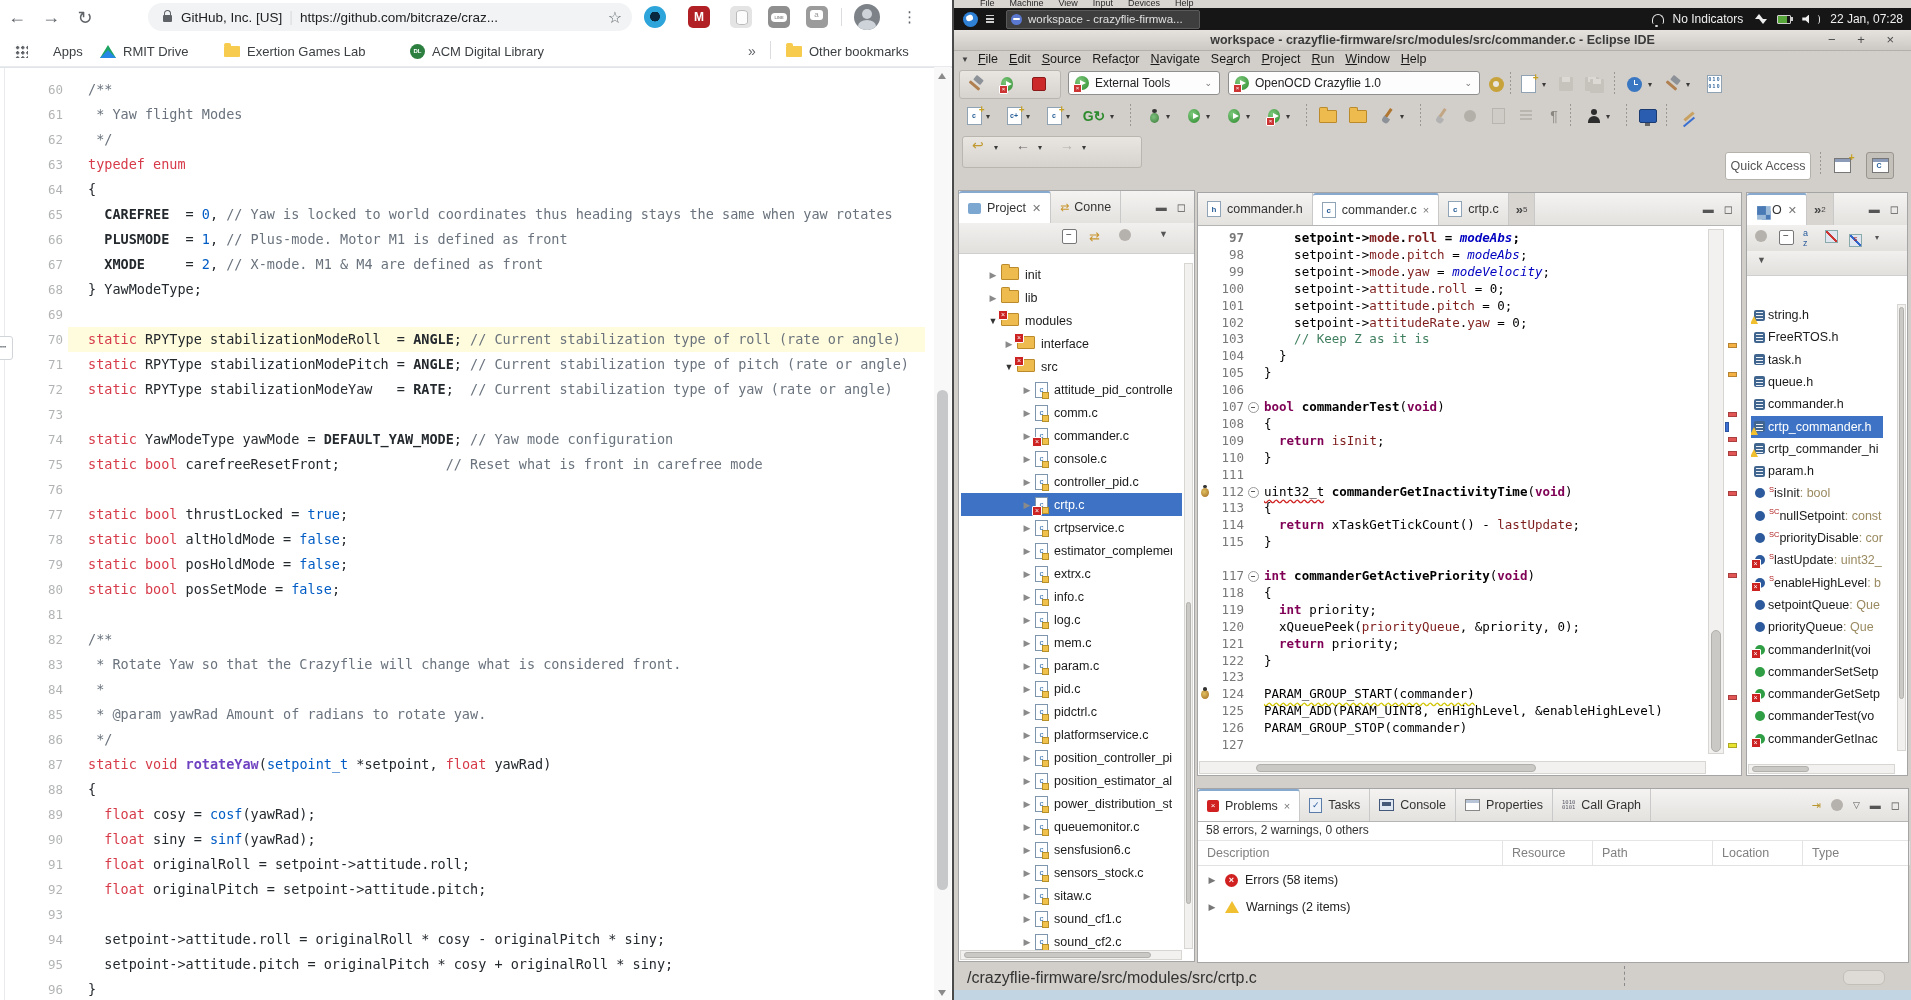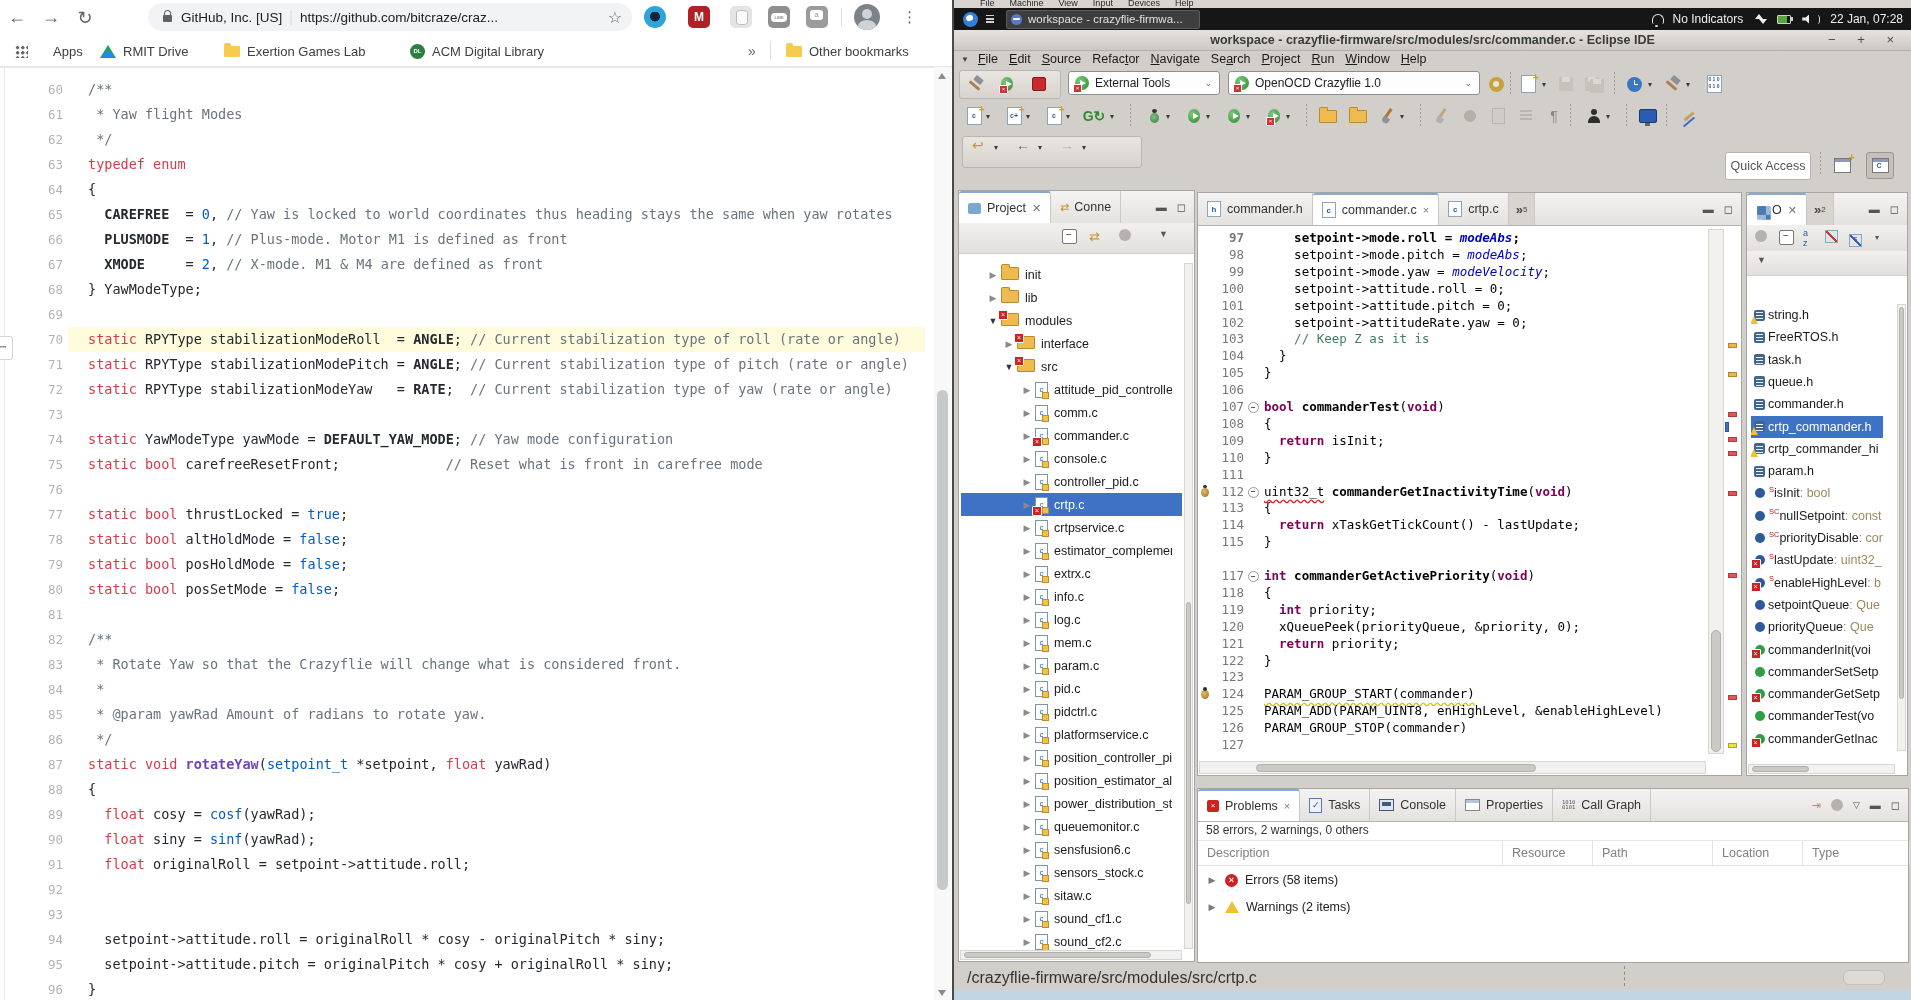--- a/index.html
+++ b/index.html
@@ -165,21 +165,21 @@
   .trow{position:absolute;left:0;right:10px;height:23px;display:flex;align-items:center;font-size:12.5px;color:#1a1a1a;cursor:pointer;white-space:nowrap;overflow:hidden;}
   .trow .arr{width:12px;flex:none;font-size:9px;color:#8a8a8a;text-align:center;margin-right:2px;}
   .trow .arr.open{color:#333;}
   .trow .lbl{margin-left:6px;}
   .trow.sel{background:#3d72c4;color:#fff;right:0;}
   .tfold{position:relative;flex:none;}
   
   .erow{position:absolute;left:0;height:17px;line-height:17px;font-family:"DejaVu Sans Mono",monospace;font-size:12.5px;color:#000;white-space:pre;}
   .e-num{position:absolute;left:14px;width:32px;text-align:right;color:#787878;}
   .e-code{position:absolute;left:66px;}
-  .e-k{color:#7f0055;font-weight:bold;} .e-fd{color:#000000;} .e-cm{color:#3f7f5f;}
+  .e-k{color:#7f0055;font-weight:bold;} .e-fd{color:#7f1d1d;} .e-cm{color:#3f7f5f;}
   .e-fn{font-weight:bold;} .e-it{color:#0000c0;font-style:italic;}
   .e-ue{text-decoration:underline;text-decoration-style:wavy;text-decoration-color:#d02020;text-underline-offset:3px;}
   .e-uw{text-decoration:underline;text-decoration-style:wavy;text-decoration-color:#d0c400;text-underline-offset:3px;}
   .foldm{position:absolute;left:50px;top:4px;width:9px;height:9px;border:1px solid #999;border-radius:50%;background:#fff;}
   .foldm::after{content:"";position:absolute;left:1.5px;top:3.5px;width:4px;height:1px;background:#555;}
   .gbug{position:absolute;left:1px;top:2px;width:11px;height:12px;}
   .gbug::before{content:"";position:absolute;left:1.5px;top:3px;width:8px;height:9px;background:radial-gradient(circle at 40% 40%,#e0c060,#a06820);border-radius:50%;}
   .gbug::after{content:"";position:absolute;left:3.5px;top:0;width:4px;height:3.5px;background:#333;border-radius:50%;}
   .ruler-mark{position:absolute;width:9px;height:5px;border:1px solid rgba(0,0,0,.25);box-sizing:border-box;cursor:pointer;}
   .sb-track{position:absolute;background:#f2f1f0;border:1px solid #d8d6d3;box-sizing:border-box;}
@@ -291,21 +291,21 @@
           <div class="gh-row" style="top: 559px;"><span class="g-ln">82</span><span class="g-code pre"><span class="g-c">/**</span></span></div>
           <div class="gh-row" style="top: 584px;"><span class="g-ln">83</span><span class="g-code pre"><span class="g-c"> * Rotate Yaw so that the Crazyflie will change what is considered front.</span></span></div>
           <div class="gh-row" style="top: 609px;"><span class="g-ln">84</span><span class="g-code pre"><span class="g-c"> *</span></span></div>
           <div class="gh-row" style="top: 634px;"><span class="g-ln">85</span><span class="g-code pre"><span class="g-c"> * @param yawRad Amount of radians to rotate yaw.</span></span></div>
           <div class="gh-row" style="top: 659px;"><span class="g-ln">86</span><span class="g-code pre"><span class="g-c"> */</span></span></div>
           <div class="gh-row" style="top: 684px;"><span class="g-ln">87</span><span class="g-code pre"><span class="g-k">static</span><span class="g-p"> </span><span class="g-k">void</span><span class="g-p"> </span><span class="g-f">rotateYaw</span><span class="g-p">(</span><span class="g-t">setpoint_t</span><span class="g-p"> *setpoint, </span><span class="g-k">float</span><span class="g-p"> yawRad)</span></span></div>
           <div class="gh-row" style="top: 709px;"><span class="g-ln">88</span><span class="g-code pre"><span class="g-p">{</span></span></div>
           <div class="gh-row" style="top: 734px;"><span class="g-ln">89</span><span class="g-code pre"><span class="g-p">  </span><span class="g-k">float</span><span class="g-p"> cosy = </span><span class="g-t">cosf</span><span class="g-p">(yawRad);</span></span></div>
           <div class="gh-row" style="top: 759px;"><span class="g-ln">90</span><span class="g-code pre"><span class="g-p">  </span><span class="g-k">float</span><span class="g-p"> siny = </span><span class="g-t">sinf</span><span class="g-p">(yawRad);</span></span></div>
           <div class="gh-row" style="top: 784px;"><span class="g-ln">91</span><span class="g-code pre"><span class="g-p">  </span><span class="g-k">float</span><span class="g-p"> originalRoll = setpoint-&gt;attitude.roll;</span></span></div>
-          <div class="gh-row" style="top: 809px;"><span class="g-ln">92</span></div>
+          <div class="gh-row" style="top: 809px;"><span class="g-ln">92</span><span class="g-code pre"><span class="g-p">  </span><span class="g-k">float</span><span class="g-p"> originalPitch = setpoint-&gt;attitude.pitch;</span></span></div>
           <div class="gh-row" style="top: 834px;"><span class="g-ln">93</span><span class="g-code pre"></span></div>
           <div class="gh-row" style="top: 859px;"><span class="g-ln">94</span><span class="g-code pre"><span class="g-p">  setpoint-&gt;attitude.roll = originalRoll * cosy - originalPitch * siny;</span></span></div>
           <div class="gh-row" style="top: 884px;"><span class="g-ln">95</span><span class="g-code pre"><span class="g-p">  setpoint-&gt;attitude.pitch = originalPitch * cosy + originalRoll * siny;</span></span></div>
           <div class="gh-row" style="top: 909px;"><span class="g-ln">96</span><span class="g-code pre"><span class="g-p">}</span></span></div>
         </div>
       <div id="gh-expander">⋯</div>
     </div>
     <div id="b-scroll">
       <span class="tri-up"></span>
       <div id="b-thumb"></div>

